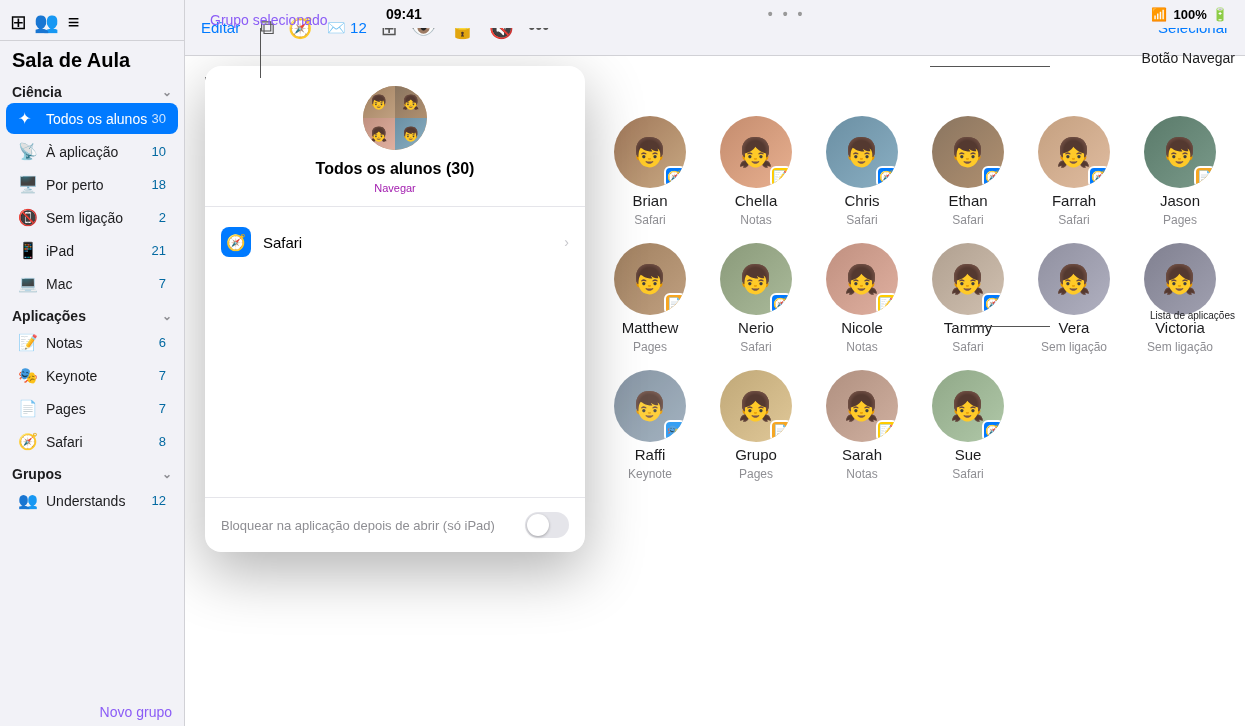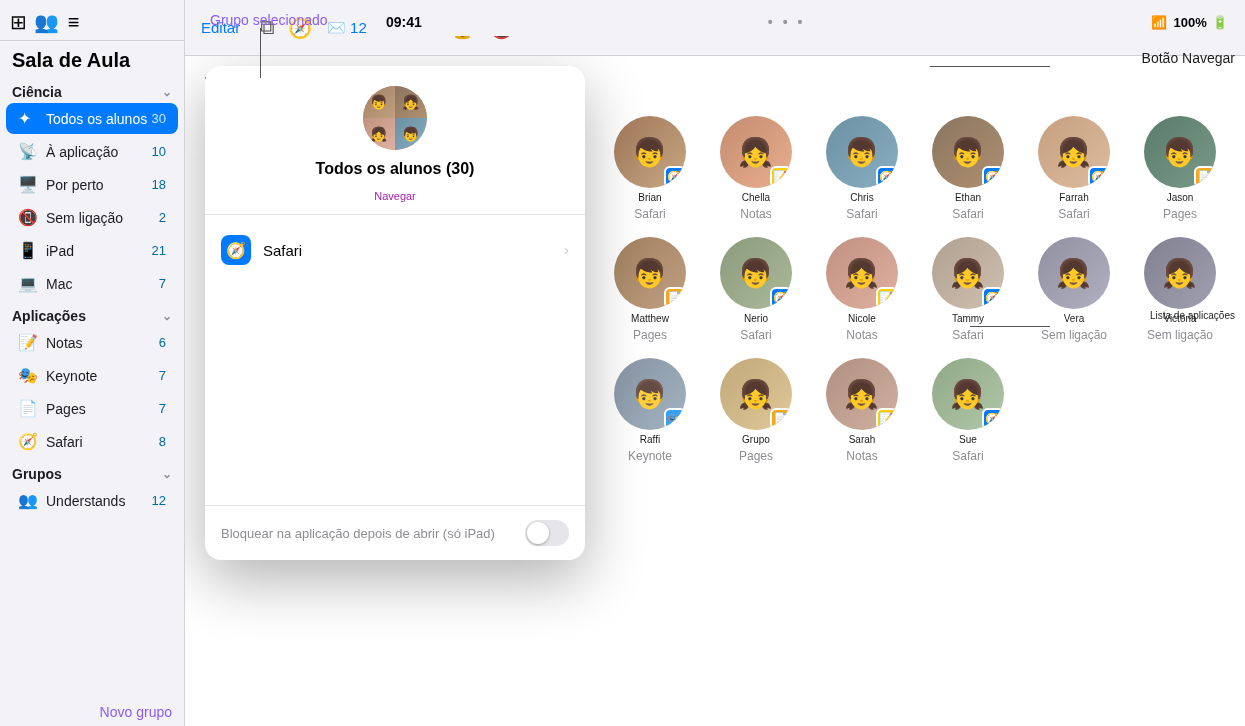--- a/index.html
+++ b/index.html
@@ -64,21 +64,21 @@
     }
     .student-app-badge {
       position: absolute; bottom: 0; right: 0;
       width: 22px; height: 22px; border-radius: 6px;
       display: flex; align-items: center; justify-content: center;
       font-size: 12px; border: 2px solid white;
     }
     .badge-safari { background: #007aff; }
     .badge-pages { background: #f5a623; }
     .badge-notas { background: #ffcc00; }
-    .student-name { font-size: 10px; font-weight: 500; color: #1c1c1e; }
+    .student-name { font-size: 15px; font-weight: 500; color: #1c1c1e; }
     .student-app { font-size: 12px; color: #8e8e93; }
 
     
     .av-brian { background: linear-gradient(135deg, #a0785a, #c8a882); }
     .av-chella { background: linear-gradient(135deg, #c48c6e, #e8b090); }
     .av-chris { background: linear-gradient(135deg, #6b8fa3, #8aafc3); }
     .av-ethan { background: linear-gradient(135deg, #8a7560, #b09070); }
     .av-farrah { background: linear-gradient(135deg, #c4a080, #e0bca0); }
     .av-jason { background: linear-gradient(135deg, #5a7a6a, #7a9a8a); }
     .av-matthew { background: linear-gradient(135deg, #a08060, #c0a080); }
@@ -108,21 +108,21 @@
       display: flex; flex-wrap: wrap; width: 64px; height: 64px; overflow: hidden; border-radius: 50%;
     }
     .modal-face {
       width: 32px; height: 32px;
       display: flex; align-items: center; justify-content: center; font-size: 14px;
     }
     .modal-face.f1 { background: linear-gradient(135deg, #a08060, #c0a080); }
     .modal-face.f2 { background: linear-gradient(135deg, #8a7560, #b09070); }
     .modal-face.f3 { background: linear-gradient(135deg, #c09080, #e0b0a0); }
     .modal-face.f4 { background: linear-gradient(135deg, #6b8fa3, #8aafc3); }
-    .modal-title { font-size: 16px; font-weight: 600; margin-bottom: 12px; }
+    .modal-title { font-size: 16px; font-weight: 600; margin-bottom: 4px; }
     .modal-subtitle { font-size: 11px; color: #a21caf; font-weight: 500; cursor: pointer; }
     .modal-list { padding: 8px 0; }
     .modal-list-item {
       display: flex; align-items: center; padding: 12px 16px;
       border-bottom: 1px solid #f0f0f5; cursor: pointer;
     }
     .modal-list-item:last-child { border-bottom: none; }
     .modal-item-icon { width: 30px; height: 30px; border-radius: 8px; margin-right: 12px; display: flex; align-items: center; justify-content: center; font-size: 16px; }
     .modal-item-label { flex: 1; font-size: 15px; }
     .modal-item-arrow { color: #c7c7cc; font-size: 14px; }
@@ -136,21 +136,21 @@
       position: relative; cursor: pointer;
     }
     .modal-toggle::after {
       content: ''; position: absolute; top: 2px; left: 2px;
       width: 22px; height: 22px; background: white; border-radius: 50%;
       box-shadow: 0 1px 3px rgba(0,0,0,0.3);
     }
 
     
     .status-bar {
-      position: absolute; top: 8px; left: 185px; right: 0; height: 28px;
+      position: absolute; top: 0; left: 185px; right: 0; height: 28px;
       background: #f2f2f7; display: flex; align-items: center; justify-content: center;
       padding: 8px 16px; font-size: 13px; font-weight: 600;
     }
     .status-time { font-weight: 700; font-size: 14px; }
     .status-right { display: flex; align-items: center; gap: 6px; }
 
     .topbar-dots { letter-spacing: 3px; color: #999; font-size: 14px; margin: 0 auto; }
   </style>
 </head>
 <body>

